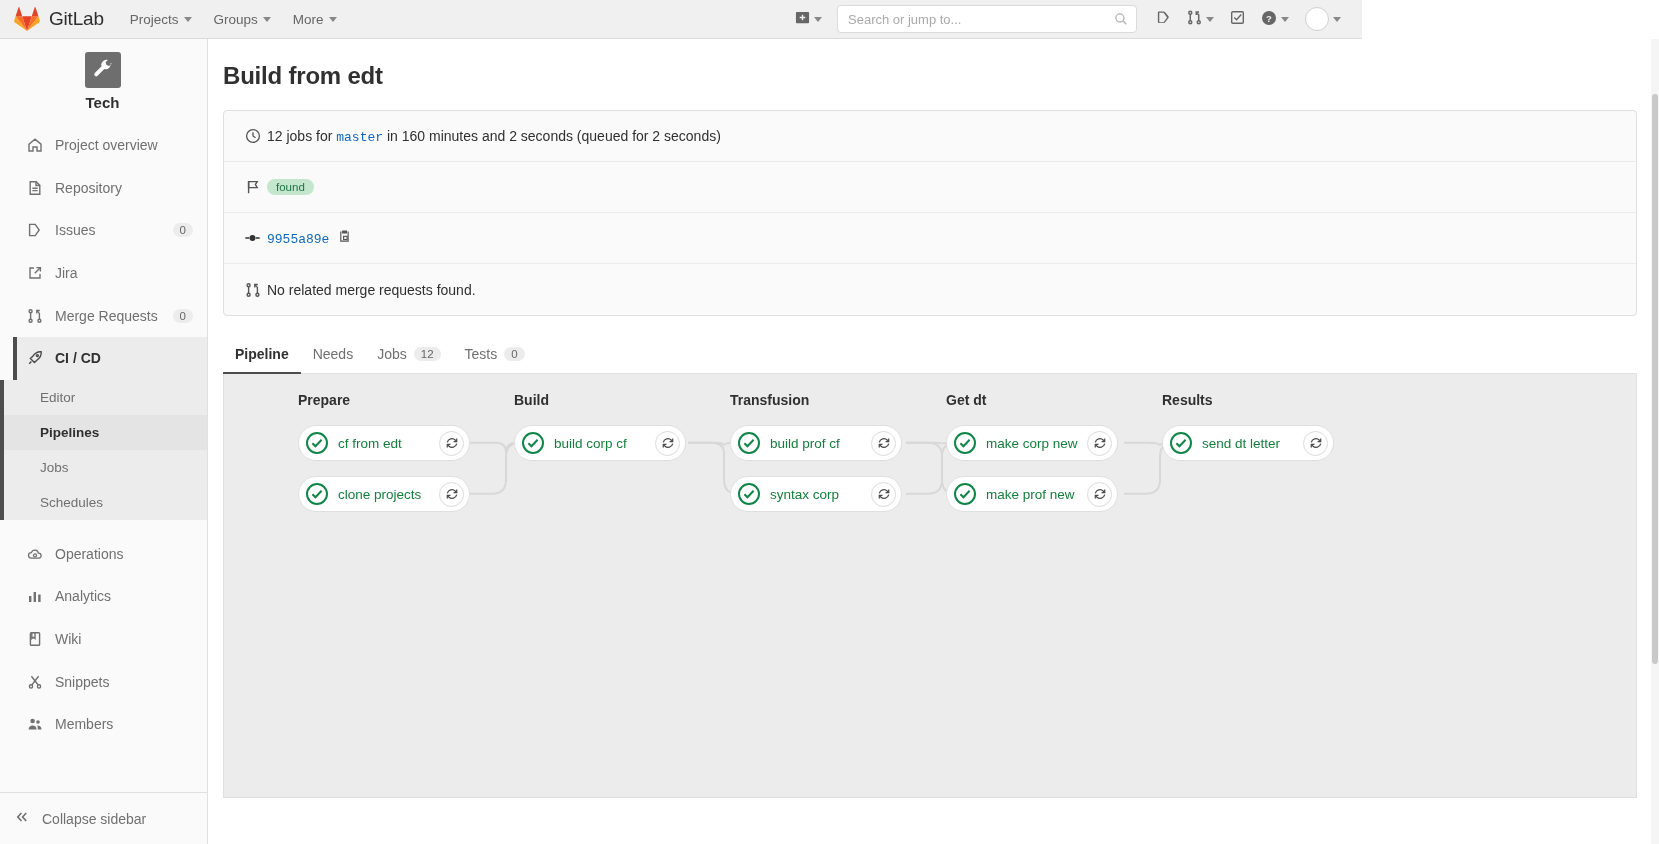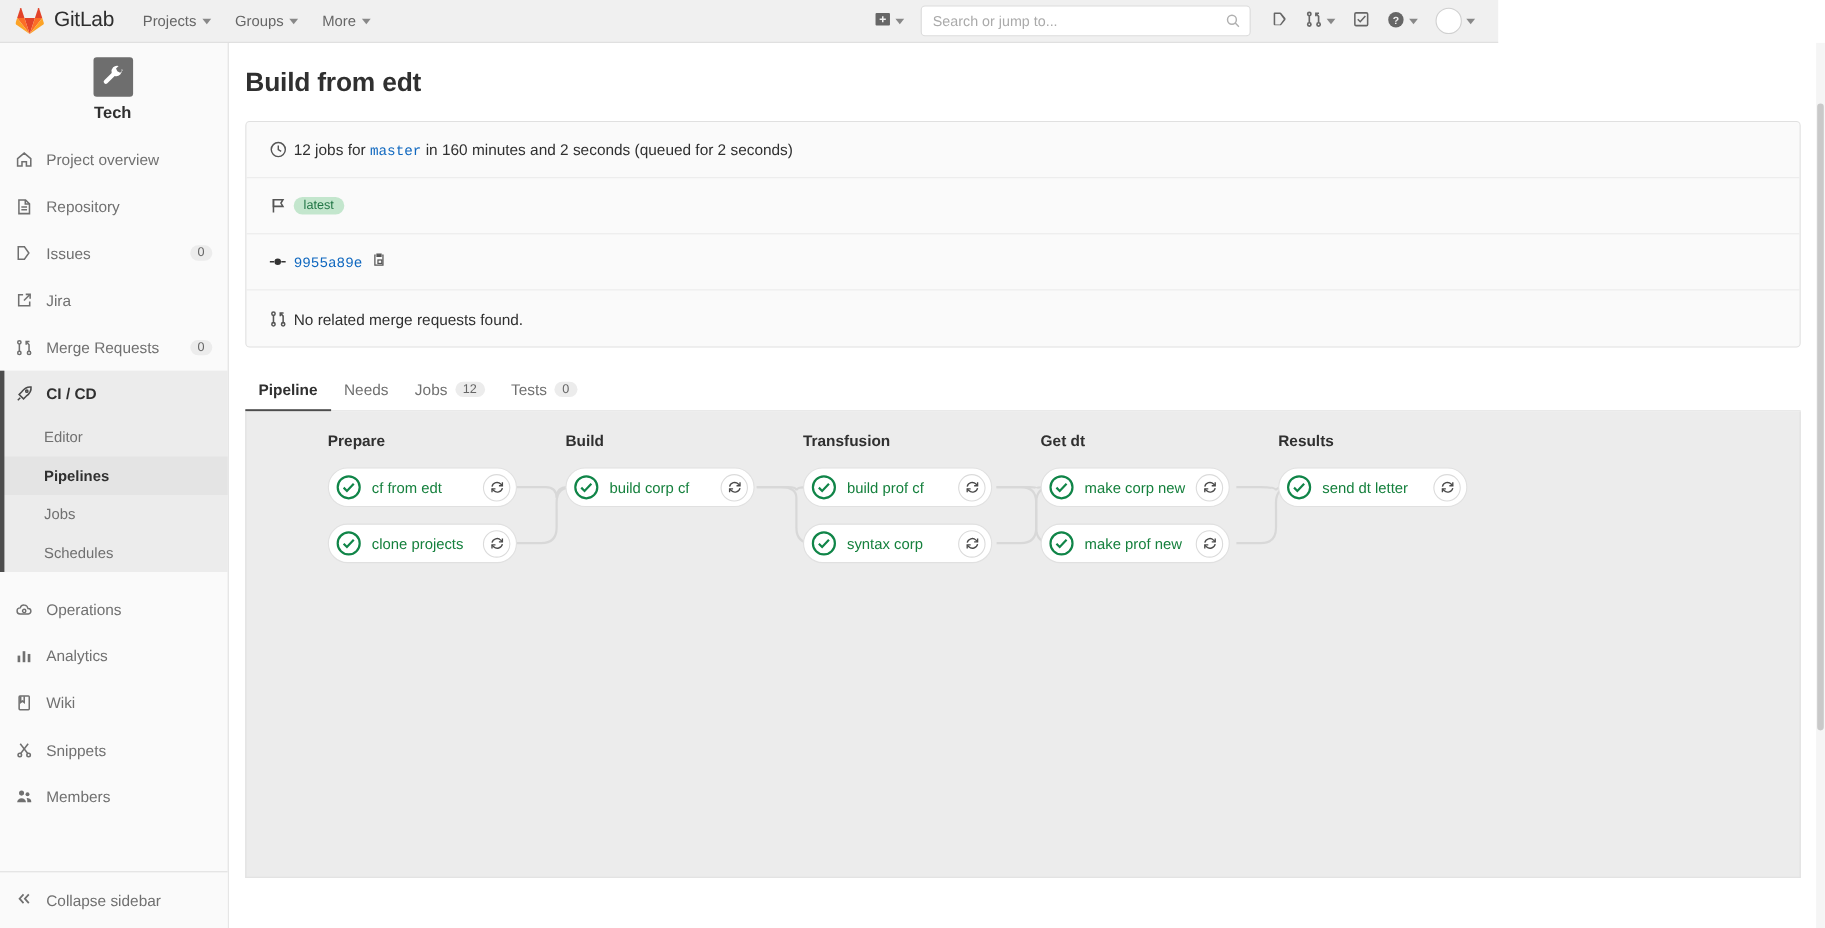--- a/index.html
+++ b/index.html
@@ -80,21 +80,21 @@
     cursor: pointer;
     flex-direction: column;
   }
   .proj-avatar {
     width: 36px; height: 36px; border-radius: 3px;
     background: #6e6e6e;
     display: flex; align-items: center; justify-content: center;
     flex-shrink: 0;
   }
   .proj-name { font-size: 15px; font-weight: 700; color: #303030; }
-  .nav-list { list-style: none; }
+  .nav-list { list-style: none; padding-left: 13px; }
   .nav-item {
     display: flex; align-items: center;
     height: 42.6px; padding: 0 14px 0 14px;
     cursor: pointer; position: relative;
     color: #707070; font-size: 14px;
   }
   .nav-item .ic { width: 16px; display: flex; justify-content: center; margin-right: 12px; flex-shrink: 0; }
   .nav-item.active {
     background: #ececec; color: #303030; font-weight: 600;
   }
@@ -511,21 +511,21 @@
       <span class="info-text"><span>12 jobs for </span><a class="link-blue mono">master</a><span> in 160 minutes and 2 seconds (queued for 2 seconds)</span></span>
     </div>
 
     <div class="info-row">
       <span class="ic">
         <svg width="16" height="16" viewBox="0 0 16 16" fill="none" stroke="#555" stroke-width="1.4">
           <path d="M3.6 14.2V2"></path>
             <path d="M3.6 2.6h8.6l-1.8 3 1.8 3H3.6z"></path>
         </svg>
       </span>
-      <span class="tag-latest">latest</span>
+      <span class="tag-latest">found</span>
     </div>
 
     <div class="info-row">
       <span class="ic">
         <svg width="18" height="16" viewBox="0 0 18 16" fill="none" stroke="#333" stroke-width="1.5">
           <circle cx="9" cy="8" r="2.4" fill="#333"></circle>
             <path d="M1.4 8h4.2M12.4 8h4.2"></path>
         </svg>
       </span>
       <span class="info-text">

